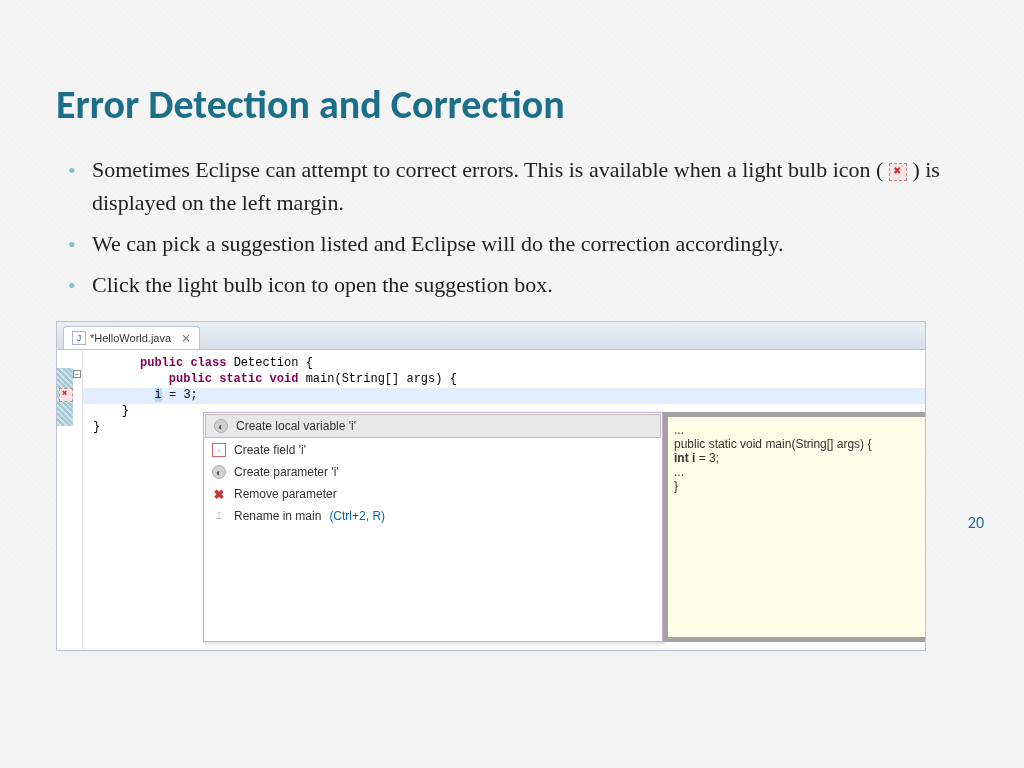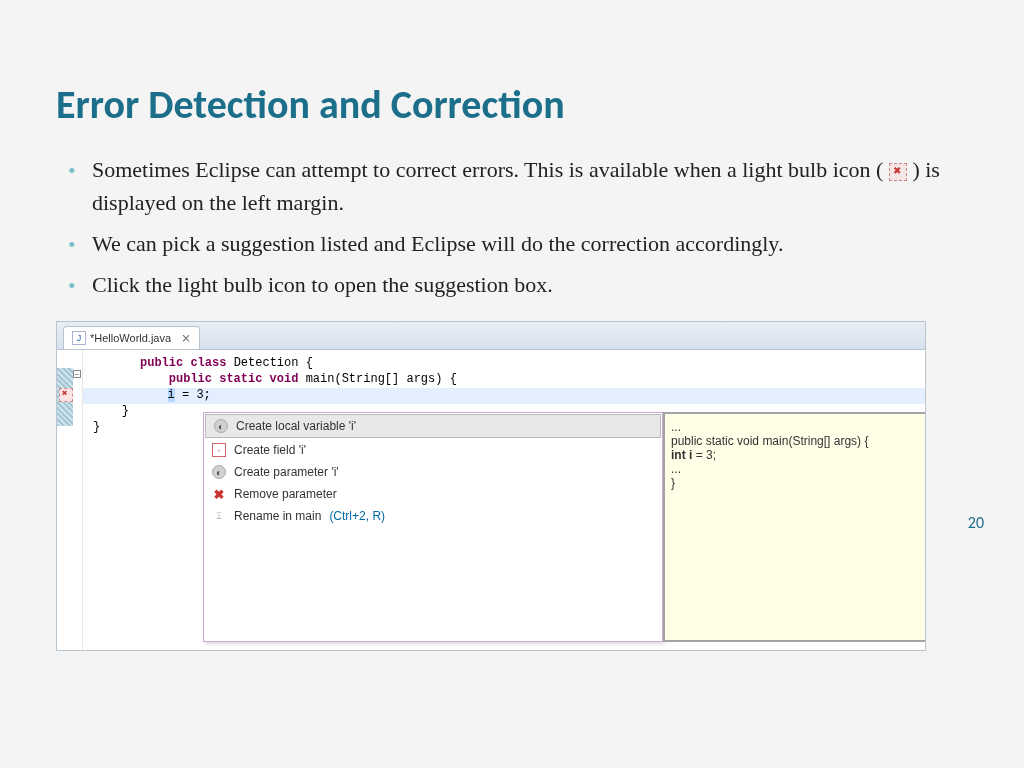--- a/index.html
+++ b/index.html
@@ -74,21 +74,21 @@
     font-size: 8px; line-height: 7px; text-align: center; color: #555;
   }
   .err-mark {
     position: absolute; left: 2px; top: 38px;
     width: 14px; height: 14px; background: #fbe3e3; border: 1px dashed #c88;
   }
   .err-mark::after { content: "✖"; font-size: 9px; color: #c33; position: absolute; left: 2px; top: -1px; }
   .code { flex: 1; padding: 6px 0 0 10px; position: relative; }
   .kw { color: #7f0055; font-weight: bold; margin-left: 47px; }
   .line { white-space: pre; height: 16px; }
-  .hl { background: #e3efff; margin: 0 -10px; padding-left: 27px; }
+  .hl { background: #e3efff; margin: 0 -10px; padding-left: 14px; }
   .sel { background: #b4d8ff; }
   .popup {
     position: absolute; left: 120px; top: 62px;
     width: 460px; height: 230px;
     background: #fff;
     border: 1px solid #ccaad6;
     box-shadow: 2px 2px 4px rgba(0,0,0,0.15);
     font-family: Tahoma, Arial, sans-serif; font-size: 12px;
   }
   .popup-item {
@@ -99,21 +99,21 @@
   .p-icon { width: 14px; height: 14px; display: inline-flex; align-items: center; justify-content: center; font-size: 10px; }
   .ic-circ { border-radius: 50%; background: #d0d0d0; color: #555; border: 1px solid #aaa; }
   .ic-sq { background: #fff; border: 1px solid #c66; color: #c66; font-size: 8px; }
   .ic-x { color: #c33; font-weight: bold; font-size: 13px; }
   .ic-ren { color: #888; }
   .shortcut { color: #0369a1; }
   .preview {
     position: absolute; left: 580px; top: 62px;
     width: 280px; height: 230px;
     background: #feffe6;
-    border: 2px solid #a3a3a3;
+    border: 5px solid #a3a3a3;
     padding: 6px;
     font-family: Tahoma, Arial, sans-serif; font-size: 12px;
     color: #333; white-space: pre;
   }
   .preview .int-bold { font-weight: bold; }
   .page-num {
     position: absolute; right: 40px; bottom: 36px;
     color: #1c6f8a; font-family: Calibri, Arial, sans-serif; font-size: 16px;
   }
 </style>

